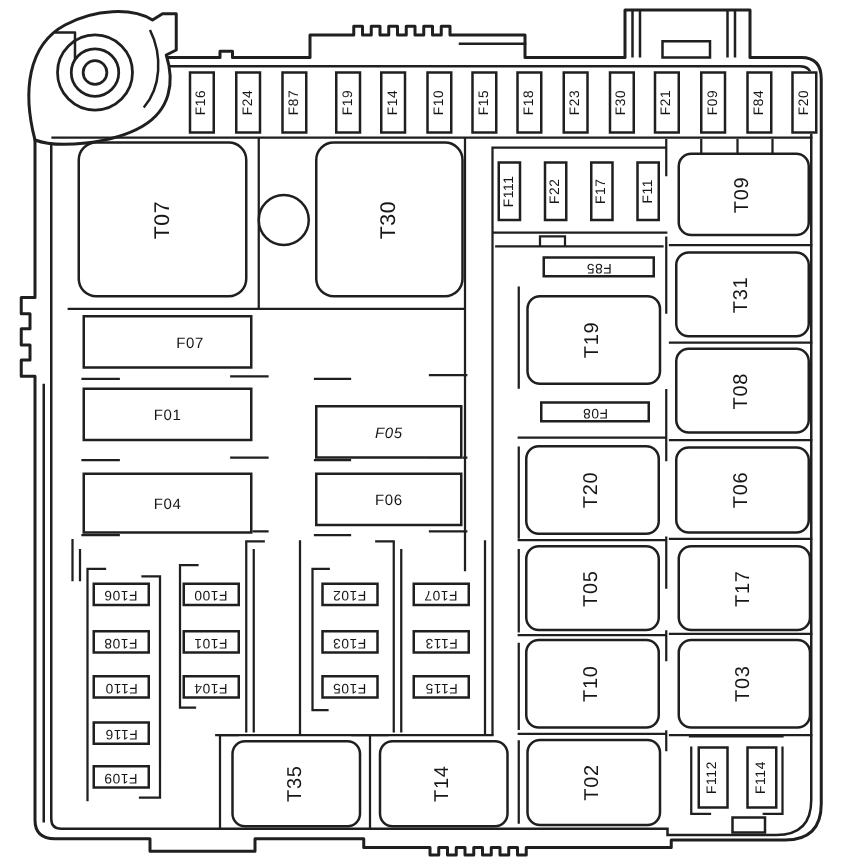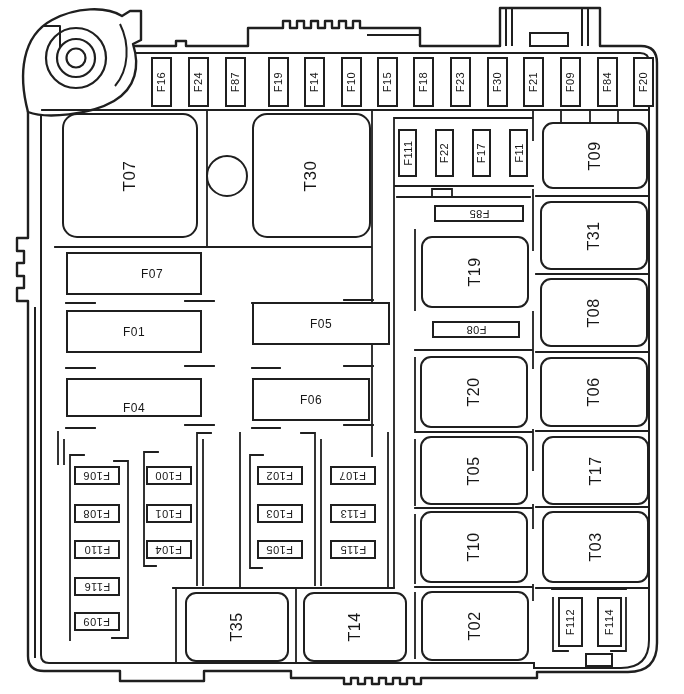--- a/index.html
+++ b/index.html
@@ -200,24 +200,24 @@
     </div>
     <div class="comp relay rot-up" style="left: 303px; top: 592px; width: 104px; height: 70px;">
       <span>T14</span>
     </div>
     <div class="comp hfuse" style="left: 66px; top: 252px; width: 136px; height: 43px; padding-left: 36px;">
       <span>F07</span>
     </div>
     <div class="comp hfuse" style="left: 66px; top: 310px; width: 136px; height: 43px;">
       <span>F01</span>
     </div>
-    <div class="comp hfuse" style="left: 66px; top: 378px; width: 136px; height: 39px; align-items: flex-end;">
+    <div class="comp hfuse" style="left: 66px; top: 378px; width: 136px; height: 49px;">
       <span>F04</span>
     </div>
-    <div class="comp hfuse" style="left: 252px; top: 302px; width: 138px; height: 43px;">
+    <div class="comp hfuse" style="left: 252px; top: 324px; width: 118px; height: 43px; font-style: italic;">
       <span>F05</span>
     </div>
     <div class="comp hfuse" style="left: 252px; top: 378px; width: 118px; height: 43px;">
       <span>F06</span>
     </div>
     <div class="comp ffuse rot-flip" style="left: 434px; top: 205px; width: 90px; height: 17px;">
       <span>F85</span>
     </div>
     <div class="comp ffuse rot-flip" style="left: 432px; top: 321px; width: 88px; height: 17px;">
       <span>F08</span>

